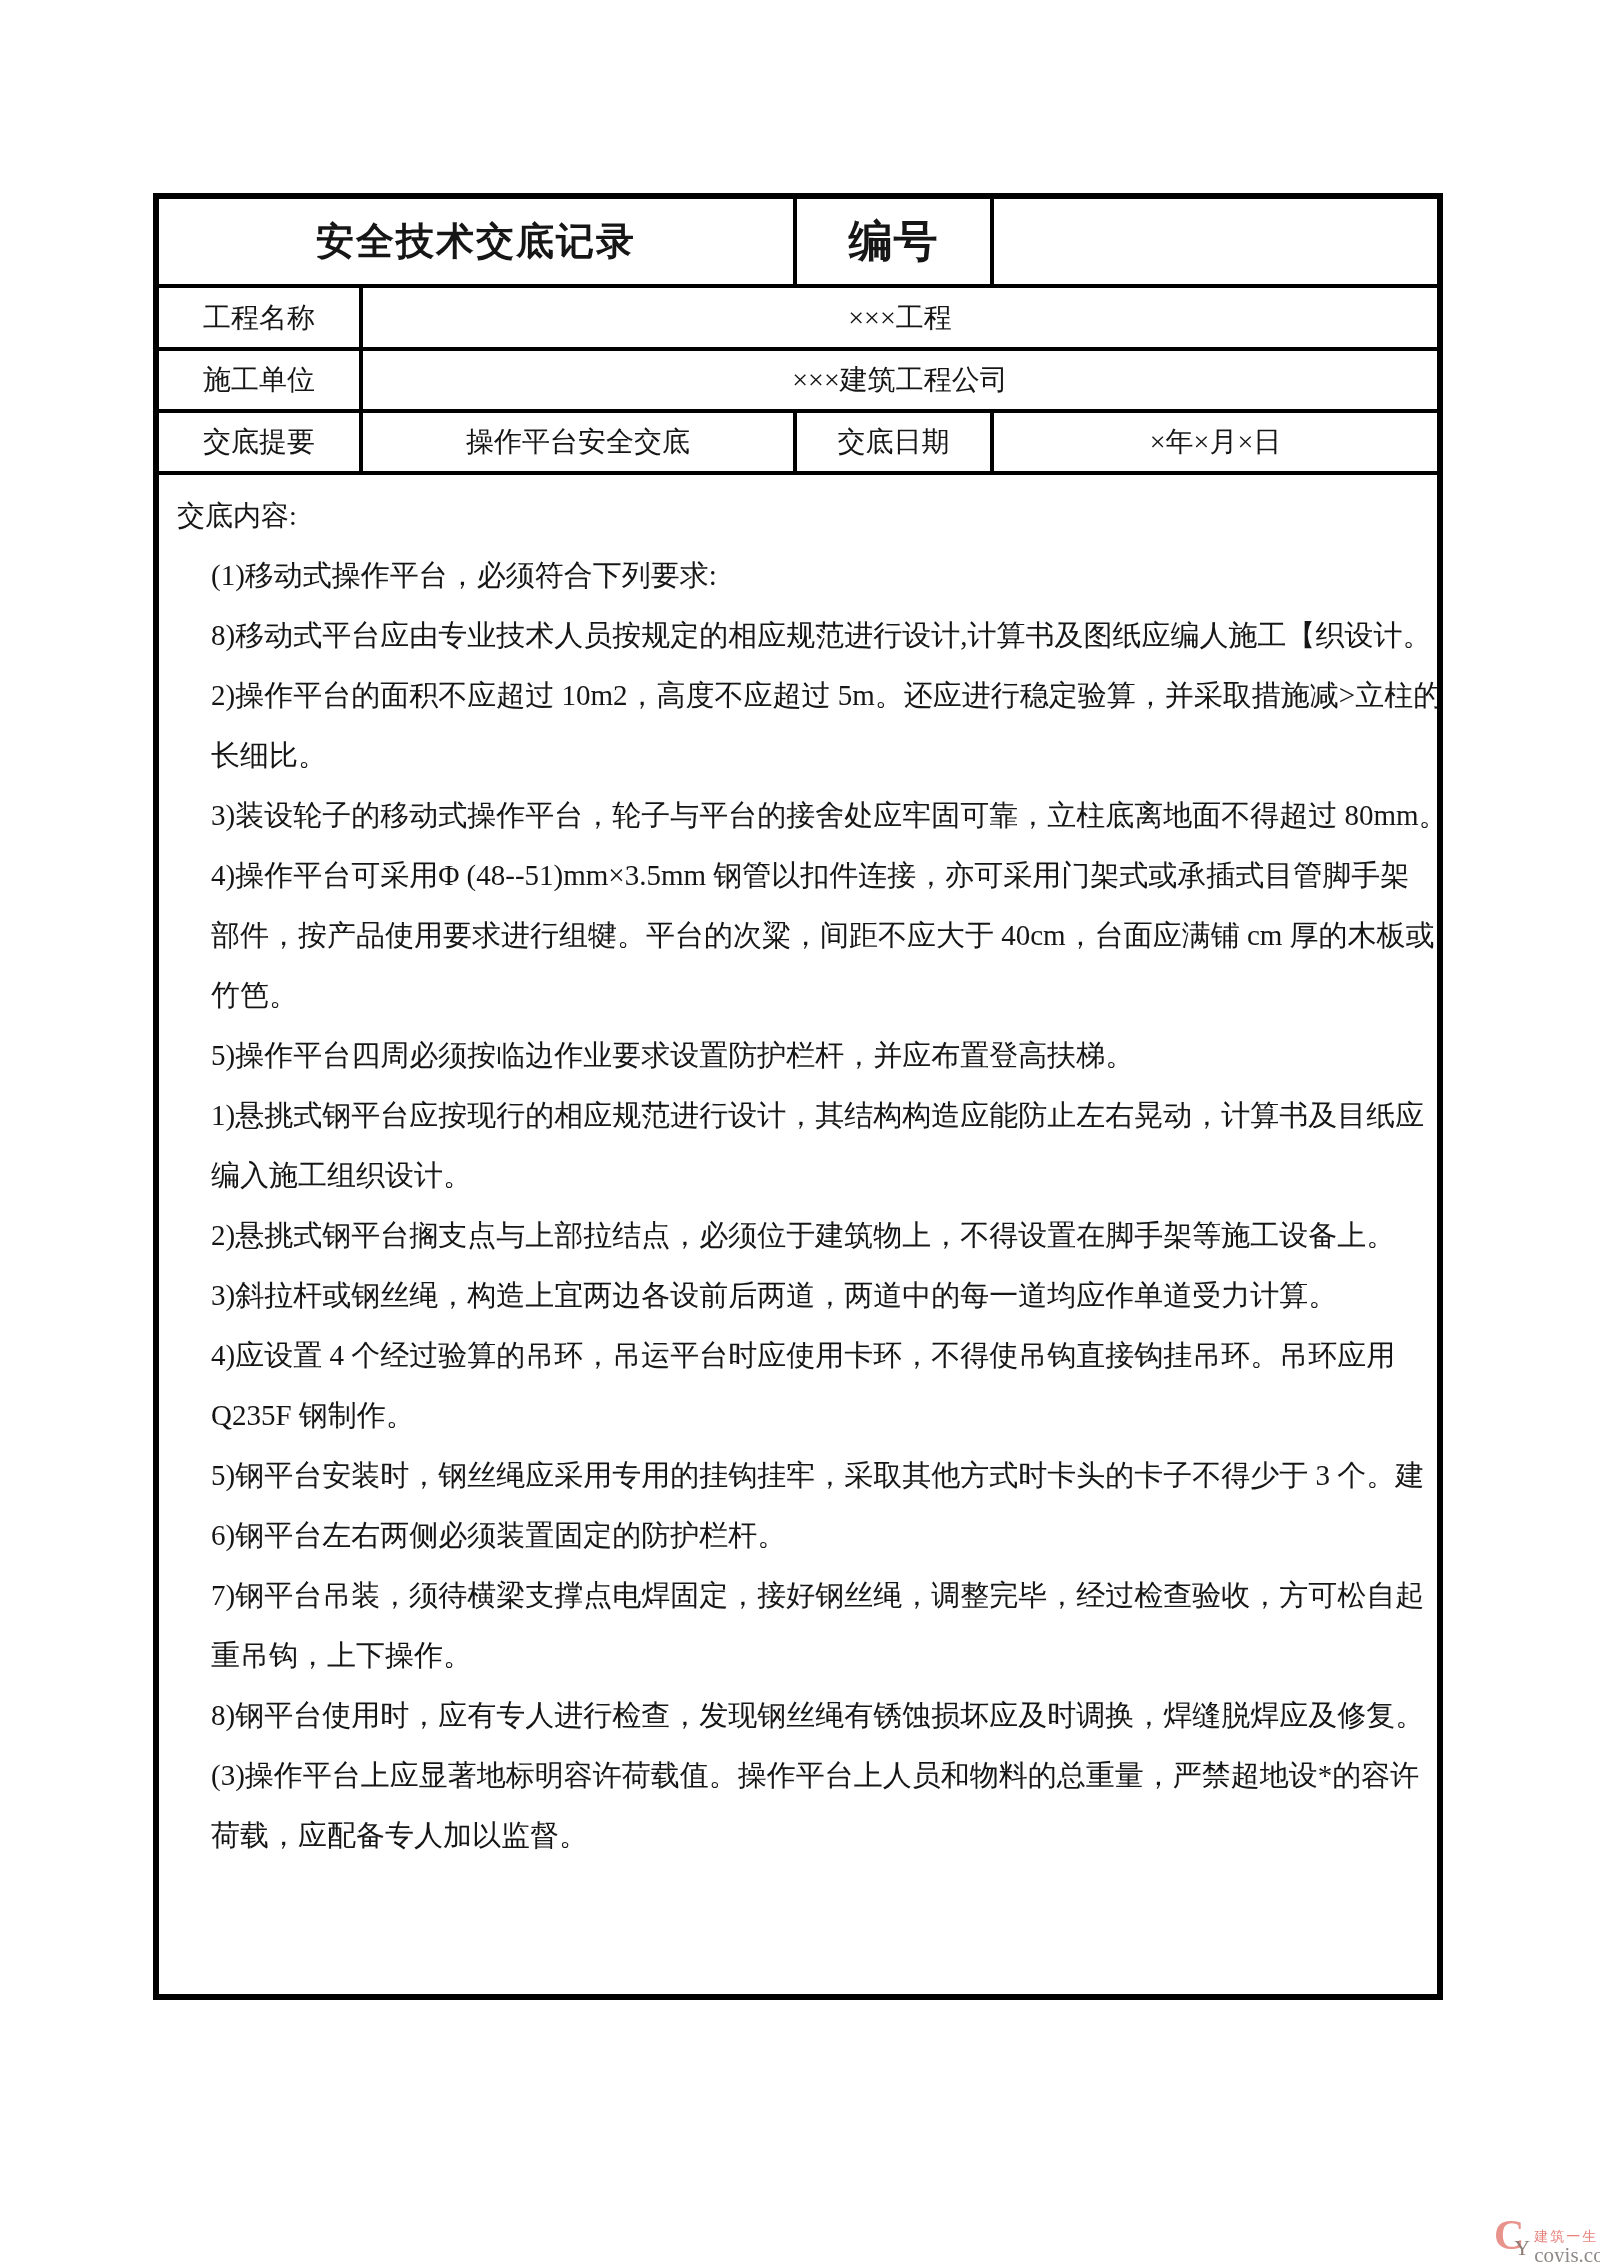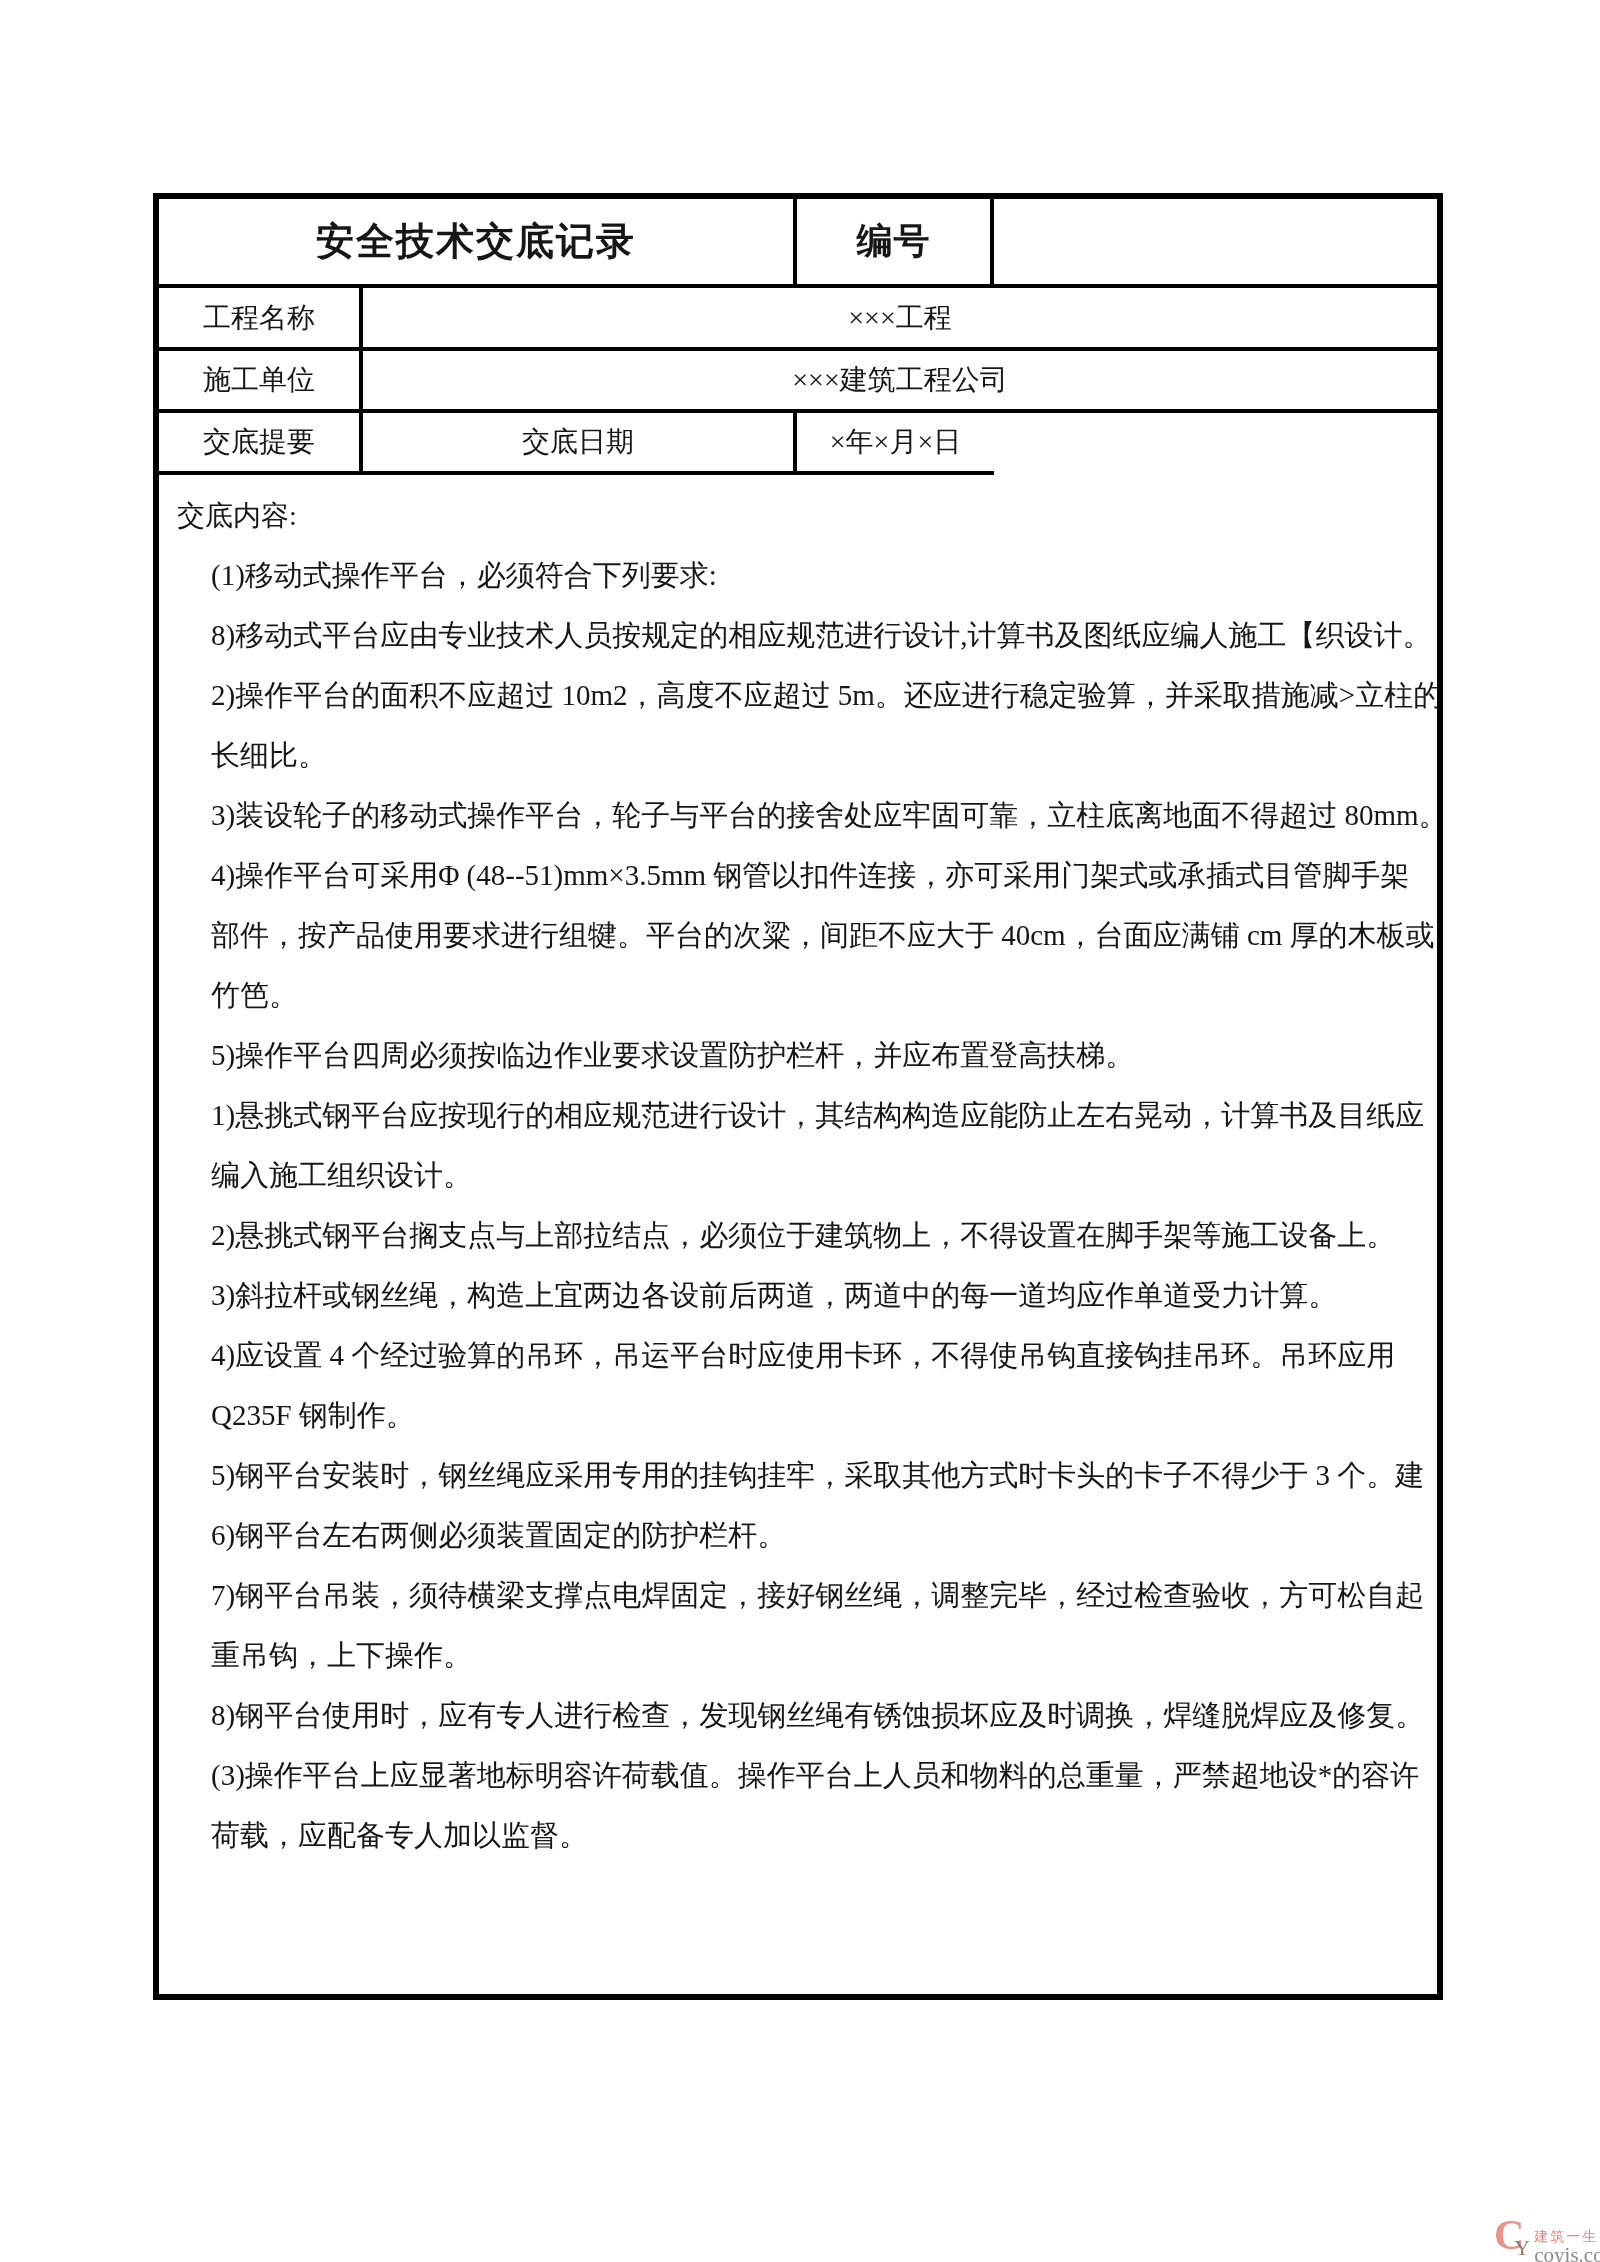--- a/index.html
+++ b/index.html
@@ -34,21 +34,21 @@
   .cell.last-col { border-right: none; }
   .title-cell {
     grid-column: 1 / 3;
     font-size: 38px;
     font-weight: bold;
     letter-spacing: 2px;
     text-align: center;
   }
   .number-cell {
     grid-column: 3 / 4;
-    font-size: 36px;
+    font-size: 44px;
     font-weight: bold;
     letter-spacing: 1px;
   }
   .blank-cell { grid-column: 4 / 5; }
   .span-value { grid-column: 2 / 5; border-right: none; }
   .content-cell {
     grid-column: 1 / 5;
     grid-row: 5;
     border: none;
     display: block;
@@ -109,20 +109,21 @@
   <div class="cell number-cell">编号</div>
   <div class="cell blank-cell last-col"></div>
 
   <div class="cell">工程名称</div>
   <div class="cell span-value">×××工程</div>
 
   <div class="cell">施工单位</div>
   <div class="cell span-value">×××建筑工程公司</div>
 
   <div class="cell">交底提要</div>
+  <div class="cell">操作平台安全交底</div>
   <div class="cell">交底日期</div>
   <div class="cell last-col">×年×月×日</div>
 
   <div class="cell content-cell">
     <div class="content-heading">交底内容:</div>
     <div>
         <div class="content-line">(1)移动式操作平台，必须符合下列要求:</div>
         <div class="content-line">8)移动式平台应由专业技术人员按规定的相应规范进行设计,计算书及图纸应编人施工【织设计。</div>
         <div class="content-line">2)操作平台的面积不应超过 10m2，高度不应超过 5m。还应进行稳定验算，并采取措施减&gt;立柱的</div>
         <div class="content-line">长细比。</div>

